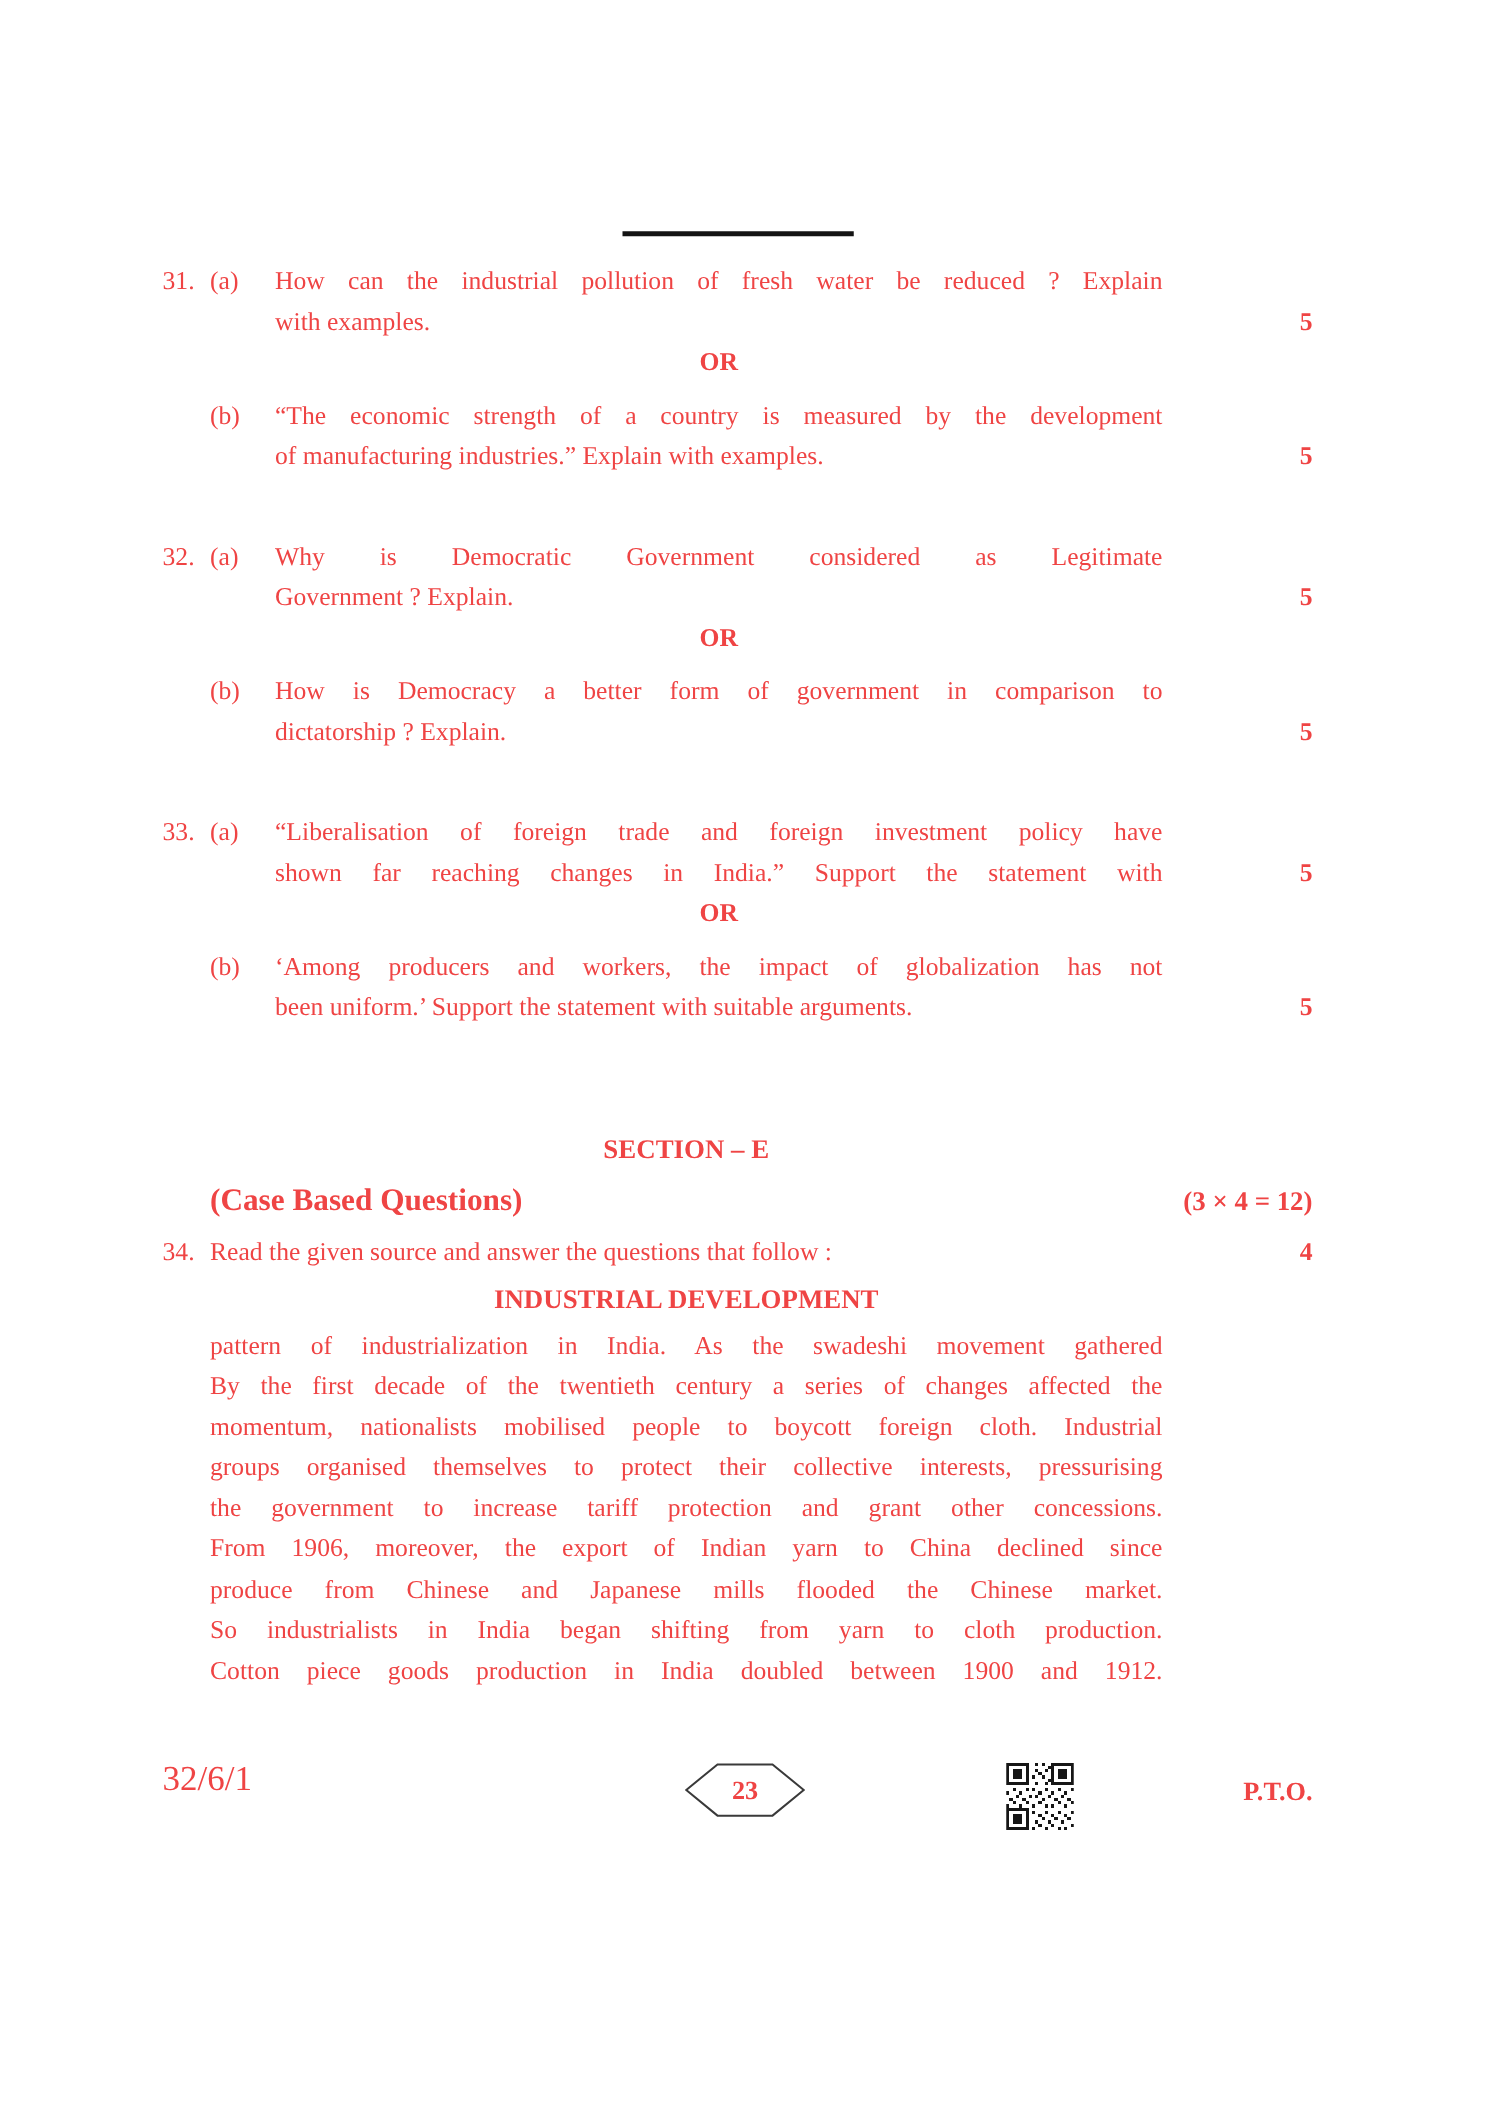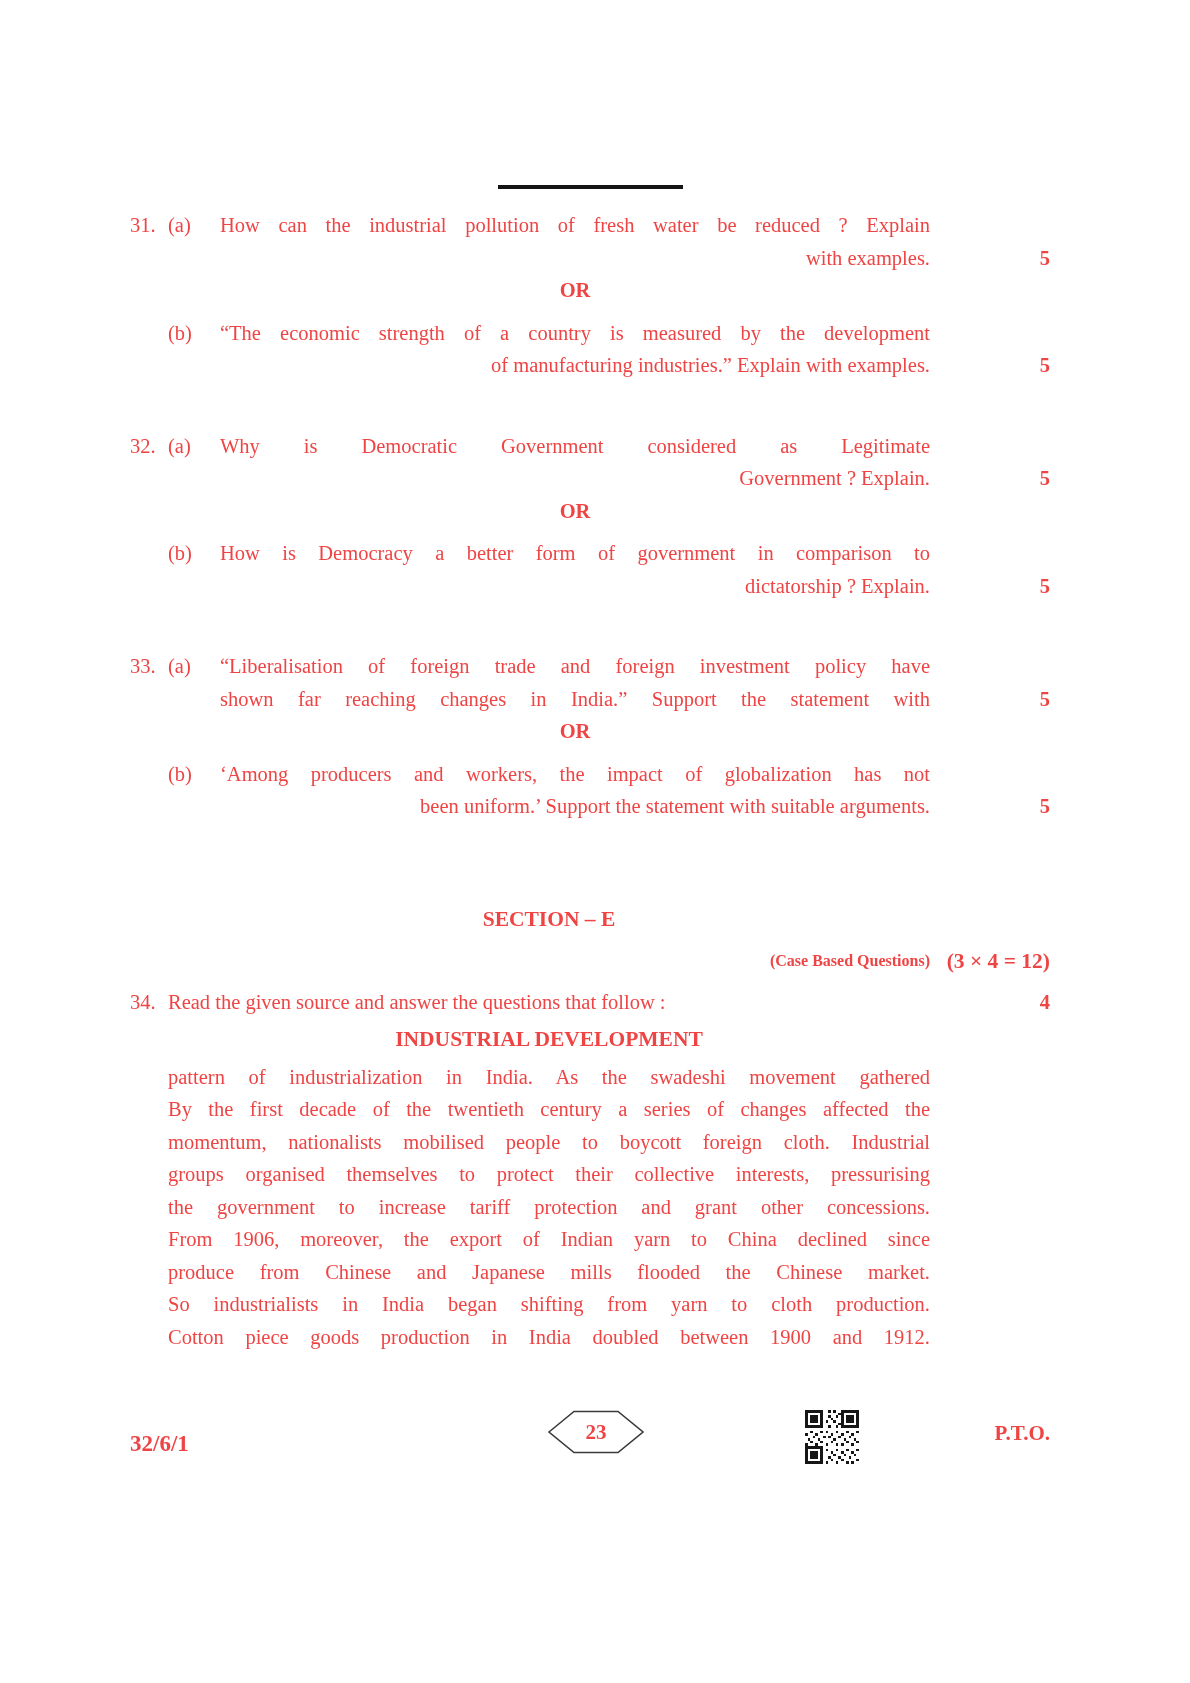--- a/index.html
+++ b/index.html
@@ -19,39 +19,39 @@
   .question.first { margin-top:20px; }
 
   .part {
     display:grid;
     grid-template-columns:38px 52px 710px 120px;
     font-size:20.5px; line-height:32.5px;
   }
   .part.pb { margin-top:10px; }
   .qnum  { text-align:left; }
   .plabel{ text-align:left; }
-  .ptext .line { text-align:right; }
+  .ptext .line { text-align:left; }
   .ptext .line.j { text-align:justify; text-align-last:justify; }
   .marks { font-weight:bold; text-align:right; align-self:end; }
 
   .or {
     margin-left:90px; width:710px;
     text-align:center; font-weight:bold;
     font-size:20.5px; line-height:32.5px;
   }
 
   .section-e { margin-top:80px; }
   .sec-title {
     margin-left:38px; width:762px; text-align:center;
     font-weight:bold; font-size:21.5px; line-height:32.5px;
   }
   .sec-sub-row { position:relative; margin-top:10px; height:32.5px; }
   .sec-sub {
-    margin-left:38px; width:762px; text-align:right;
-    font-weight:bold; font-size:16px; line-height:32.5px;
+    margin-left:38px; width:762px; text-align:left;
+    font-weight:bold; font-size:25px; line-height:32.5px;
   }
   .sec-marks {
     position:absolute; right:0; top:0;
     font-weight:bold; font-size:21.5px; line-height:32.5px;
   }
 
   .q34-row {
     display:grid; grid-template-columns:38px 762px 120px;
     margin-top:8px; font-size:20.5px; line-height:32.5px;
   }
@@ -61,21 +61,21 @@
     margin-left:38px; width:762px; text-align:center;
     font-weight:bold; font-size:21.5px; line-height:32.5px; margin-top:5px;
   }
   .case-para { margin-left:38px; width:762px; margin-top:5px; }
   .case-para .line {
     font-size:20.5px; line-height:32.5px;
     text-align:justify; text-align-last:justify;
   }
 
   .footer { position:absolute; left:130px; top:1408px; width:920px; height:60px; }
-  .paper-code { position:absolute; left:0; top:23px; font-weight:bold; font-size:23px; }
+  .paper-code { position:absolute; left:0; top:0; font-weight:normal; font-size:28px; }
   .pto        { position:absolute; right:0; top:13px; font-weight:bold; font-size:21px; }
   .page-badge { position:absolute; left:418px; top:2px; width:96px; height:44px; }
   .page-badge .badge-num {
     position:absolute; left:0; top:0; width:96px; height:44px;
     display:flex; align-items:center; justify-content:center;
     font-weight:bold; font-size:21px;
   }
   .qr { position:absolute; left:675px; top:2px; width:54px; height:54px; }
 </style>
 </head>

